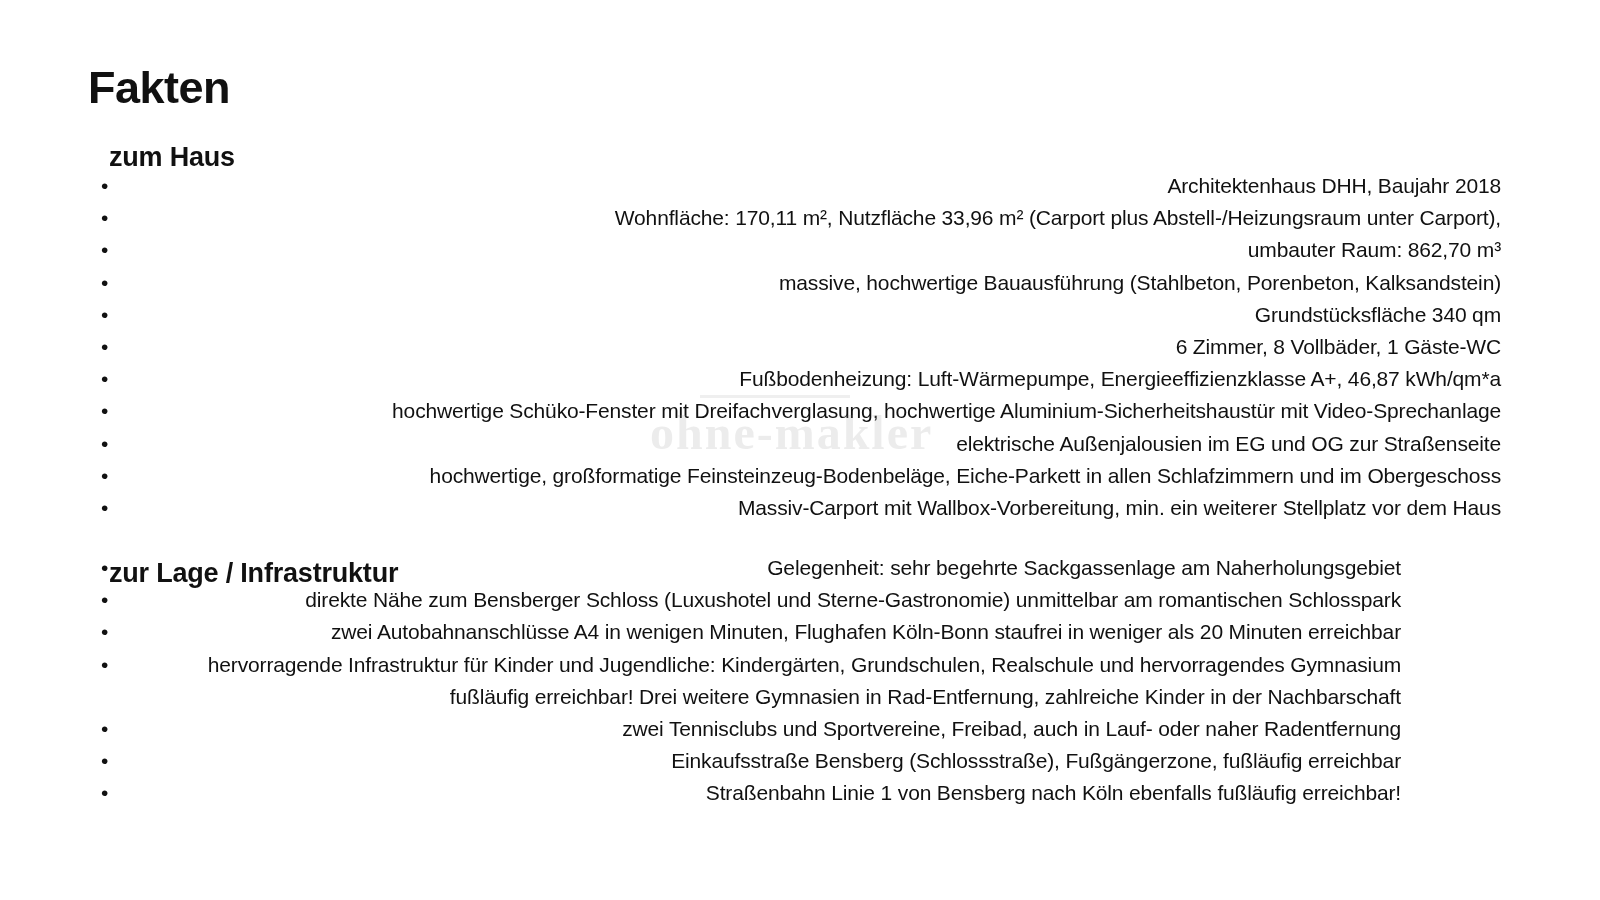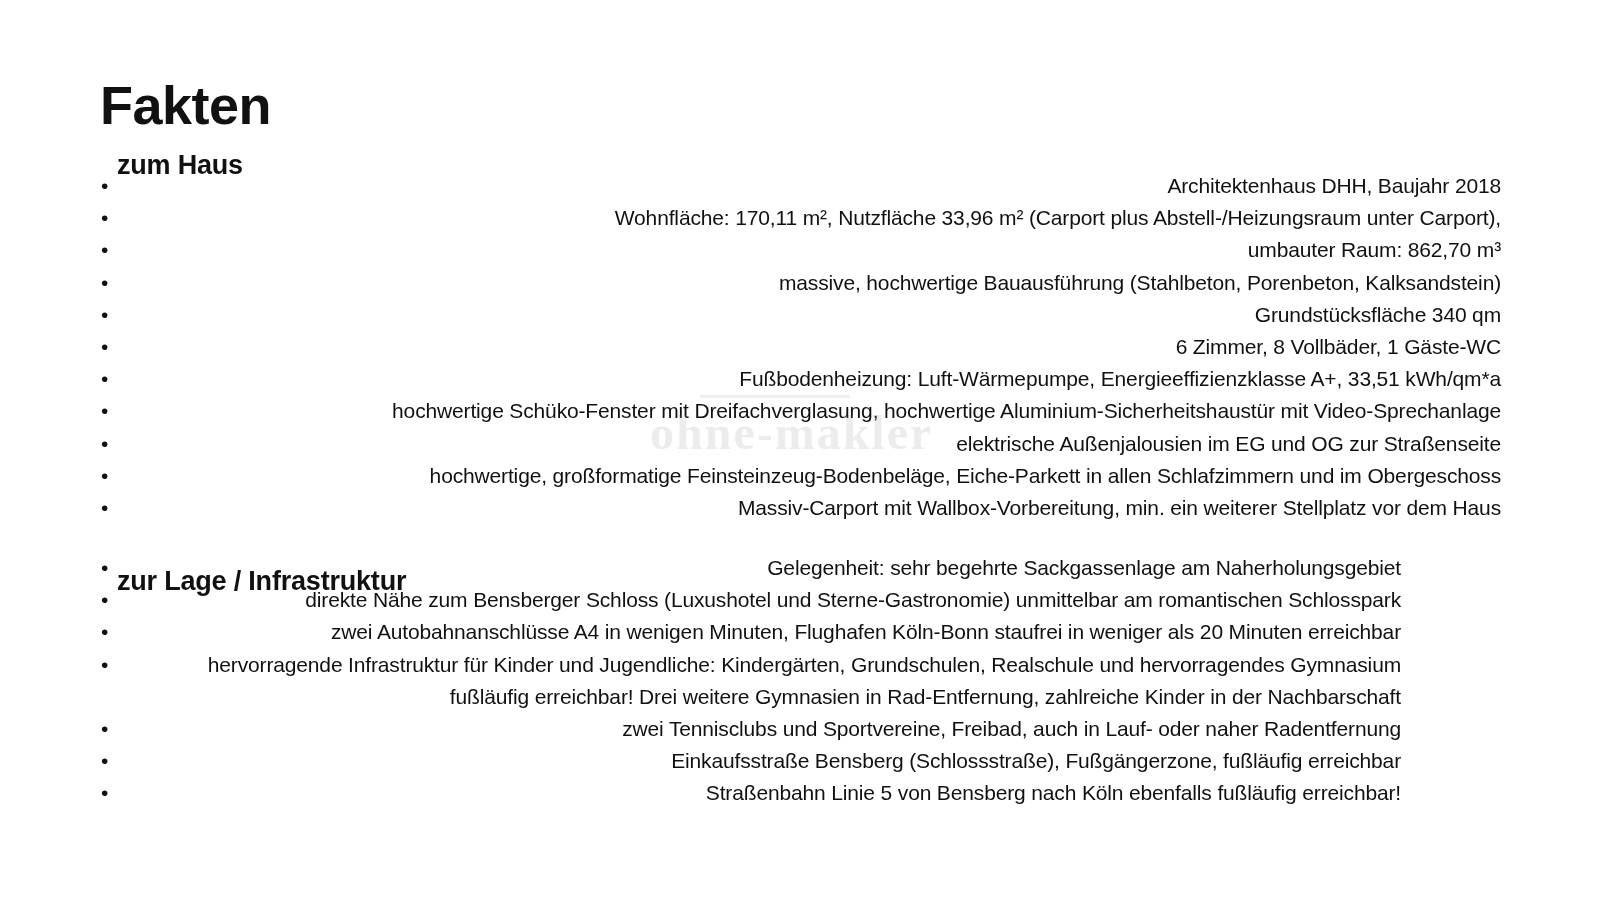--- a/index.html
+++ b/index.html
@@ -1,50 +1,50 @@
 <!DOCTYPE html>
 <html><head>
   <meta charset="utf-8">
   <style>
     html, body { margin:0; padding:0; background:#ffffff; }
     body { width:1600px; height:900px; position:relative; overflow:hidden;
       font-family:"Liberation Sans", "DejaVu Sans", sans-serif; color:#111; }
-    .title { position:absolute; left:88px; top:62px; font-size:54px; font-weight:bold; letter-spacing:-0.5px; margin:12px; }
-    .section-h { position:absolute; left:101px; font-size:27px; font-weight:bold; margin:16px; letter-spacing:-0.2px; }
+    .title { position:absolute; left:88px; top:62px; font-size:45px; font-weight:bold; letter-spacing:-0.5px; margin:0; }
+    .section-h { position:absolute; left:101px; font-size:27px; font-weight:bold; margin:8px; letter-spacing:-0.2px; }
     .list { position:absolute; left:101px; margin:0; padding:0; list-style:none; font-size:21px; line-height:32.2px; letter-spacing:-0.15px; }
     .list li { position:relative; padding-left:38px;text-align:right; }
     .list li::before { content:"•"; position:absolute; left:0; top:0; }
     .watermark { position:absolute; left:650px; top:405px; font-size:48px; color:rgba(150,150,150,0.18); font-weight:bold; letter-spacing:2px; pointer-events:none;font-family:Liberation Serif, serif; }
     .wm-house { position:absolute; left:700px; top:395px; width:150px; height:50px; border-top:3px solid rgba(150,150,150,0.15); }
   </style>
 </head>
 <body>
 
 <h1 class="title">Fakten</h1>
 
 <h2 class="section-h" style="top:134px">zum Haus</h2>
 <ul class="list" style="top:170px; width:1400px">
   <li>Architektenhaus DHH, Baujahr 2018</li>
   <li>Wohnfläche: 170,11 m², Nutzfläche 33,96 m² (Carport plus Abstell-/Heizungsraum unter Carport),</li>
   <li>umbauter Raum: 862,70 m³</li>
   <li>massive, hochwertige Bauausführung (Stahlbeton, Porenbeton, Kalksandstein)</li>
   <li>Grundstücksfläche 340 qm</li>
   <li>6 Zimmer, 8 Vollbäder, 1 Gäste-WC</li>
-  <li>Fußbodenheizung: Luft-Wärmepumpe, Energieeffizienzklasse A+, 33,51 kWh/qm*a</li>
+  <li>Fußbodenheizung: Luft-Wärmepumpe, Energieeffizienzklasse A+, 46,87 kWh/qm*a</li>
   <li>hochwertige Schüko-Fenster mit Dreifachverglasung, hochwertige Aluminium-Sicherheitshaustür mit Video-Sprechanlage</li>
   <li>elektrische Außenjalousien im EG und OG zur Straßenseite</li>
   <li>hochwertige, großformatige Feinsteinzeug-Bodenbeläge, Eiche-Parkett in allen Schlafzimmern und im Obergeschoss</li>
   <li>Massiv-Carport mit Wallbox-Vorbereitung, min. ein weiterer Stellplatz vor dem Haus</li>
 </ul>
 
 <h2 class="section-h" style="top:550px">zur Lage / Infrastruktur</h2>
 <ul class="list" style="top:552px; width:1300px">
   <li>Gelegenheit: sehr begehrte Sackgassenlage am Naherholungsgebiet</li>
   <li>direkte Nähe zum Bensberger Schloss (Luxushotel und Sterne-Gastronomie) unmittelbar am romantischen Schlosspark</li>
   <li>zwei Autobahnanschlüsse A4 in wenigen Minuten, Flughafen Köln-Bonn staufrei in weniger als 20 Minuten erreichbar</li>
   <li>hervorragende Infrastruktur für Kinder und Jugendliche: Kindergärten, Grundschulen, Realschule und hervorragendes Gymnasium fußläufig erreichbar! Drei weitere Gymnasien in Rad-Entfernung, zahlreiche Kinder in der Nachbarschaft</li>
   <li>zwei Tennisclubs und Sportvereine, Freibad, auch in Lauf- oder naher Radentfernung</li>
   <li>Einkaufsstraße Bensberg (Schlossstraße), Fußgängerzone, fußläufig erreichbar</li>
-  <li>Straßenbahn Linie 5 von Bensberg nach Köln ebenfalls fußläufig erreichbar!</li>
+  <li>Straßenbahn Linie 1 von Bensberg nach Köln ebenfalls fußläufig erreichbar!</li>
 </ul>
 
 <div class="wm-house"></div>
 <div class="watermark">ohne-makler</div>
 
 </body></html>

